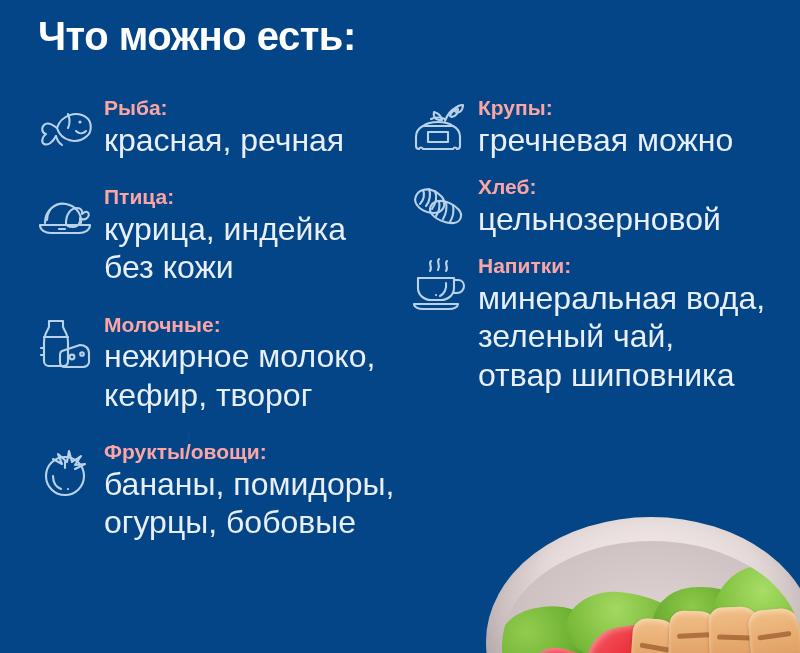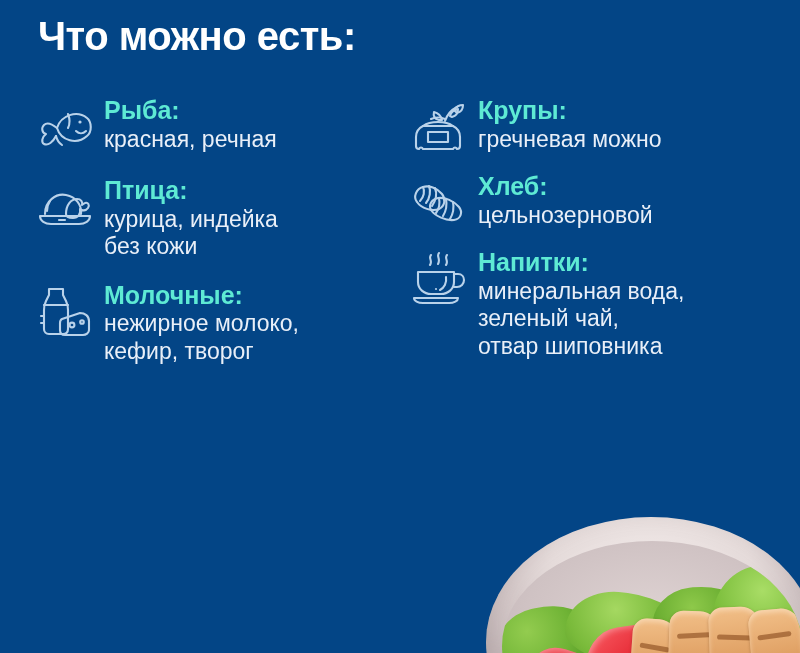--- a/index.html
+++ b/index.html
@@ -69,36 +69,36 @@
     stroke-linecap: round;
     stroke-linejoin: round;
     fill: none;
   }
 
   .text-box {
     flex: 1 1 auto;
     padding-top: 0px;
   }
   .heading {
-    font-size: 25px;
+    font-size: 21px;
     font-weight: bold;
-    color: #5eead4;
+    color: #fca5a5;
     line-height: 1.18;
     white-space: nowrap;
   }
   .desc {
-    font-size: 23px;
+    font-size: 32px;
     font-weight: normal;
     color: #e9eff8;
     line-height: 1.2;
   }
   .desc div { white-space: nowrap; }
 
   
-  .col-left  .item + .item { margin-top: 20px; }
+  .col-left  .item + .item { margin-top: 26px; }
   .col-right .item + .item { margin-top: 16px; }
 
   
   .photo {
     position: absolute;
     right: -18px;
     bottom: -40px;
     width: 360px;
     height: 210px;
     overflow: hidden;
@@ -234,20 +234,38 @@
       </div>
       <div class="text-box">
         <div class="heading">Молочные:</div>
         <div class="desc">
           <div>нежирное молоко,</div>
           <div>кефир, творог</div>
         </div>
       </div>
     </div>
 
+    <div class="item">
+      <div class="icon-box">
+        <svg viewBox="0 0 60 58">
+          <circle cx="30" cy="34" r="19"></circle>
+          <path d="M18 17 L27 22 L23 12 L32 20 L34 9 L37 20 L46 14 L40 23 L50 22 L40 27"></path>
+          <path d="M30 20 V26"></path>
+          <path d="M18 34 C18 40, 21 45, 26 47"></path>
+          <circle cx="33" cy="47" r="1.1" style="fill:#b9d2ea;stroke:none"></circle>
+        </svg>
+      </div>
+      <div class="text-box">
+        <div class="heading">Фрукты/овощи:</div>
+        <div class="desc">
+          <div>бананы, помидоры,</div>
+          <div>огурцы, бобовые</div>
+        </div>
+      </div>
+    </div>
 
   </div>
 
   <div class="col col-right">
 
     <div class="item">
       <div class="icon-box">
         <svg viewBox="0 0 60 58">
           <path d="M14 28 C10 30, 7 34, 7 39 V48 C7 50, 8 51, 10 51 C11 49, 13 49, 14 51 H44 C45 49, 47 49, 48 51 C50 51, 51 50, 51 48 V39 C51 34, 48 30, 44 28 Z"></path>
           <path d="M14 28 C18 25, 22 24, 29 24 C36 24, 40 25, 44 28"></path>

